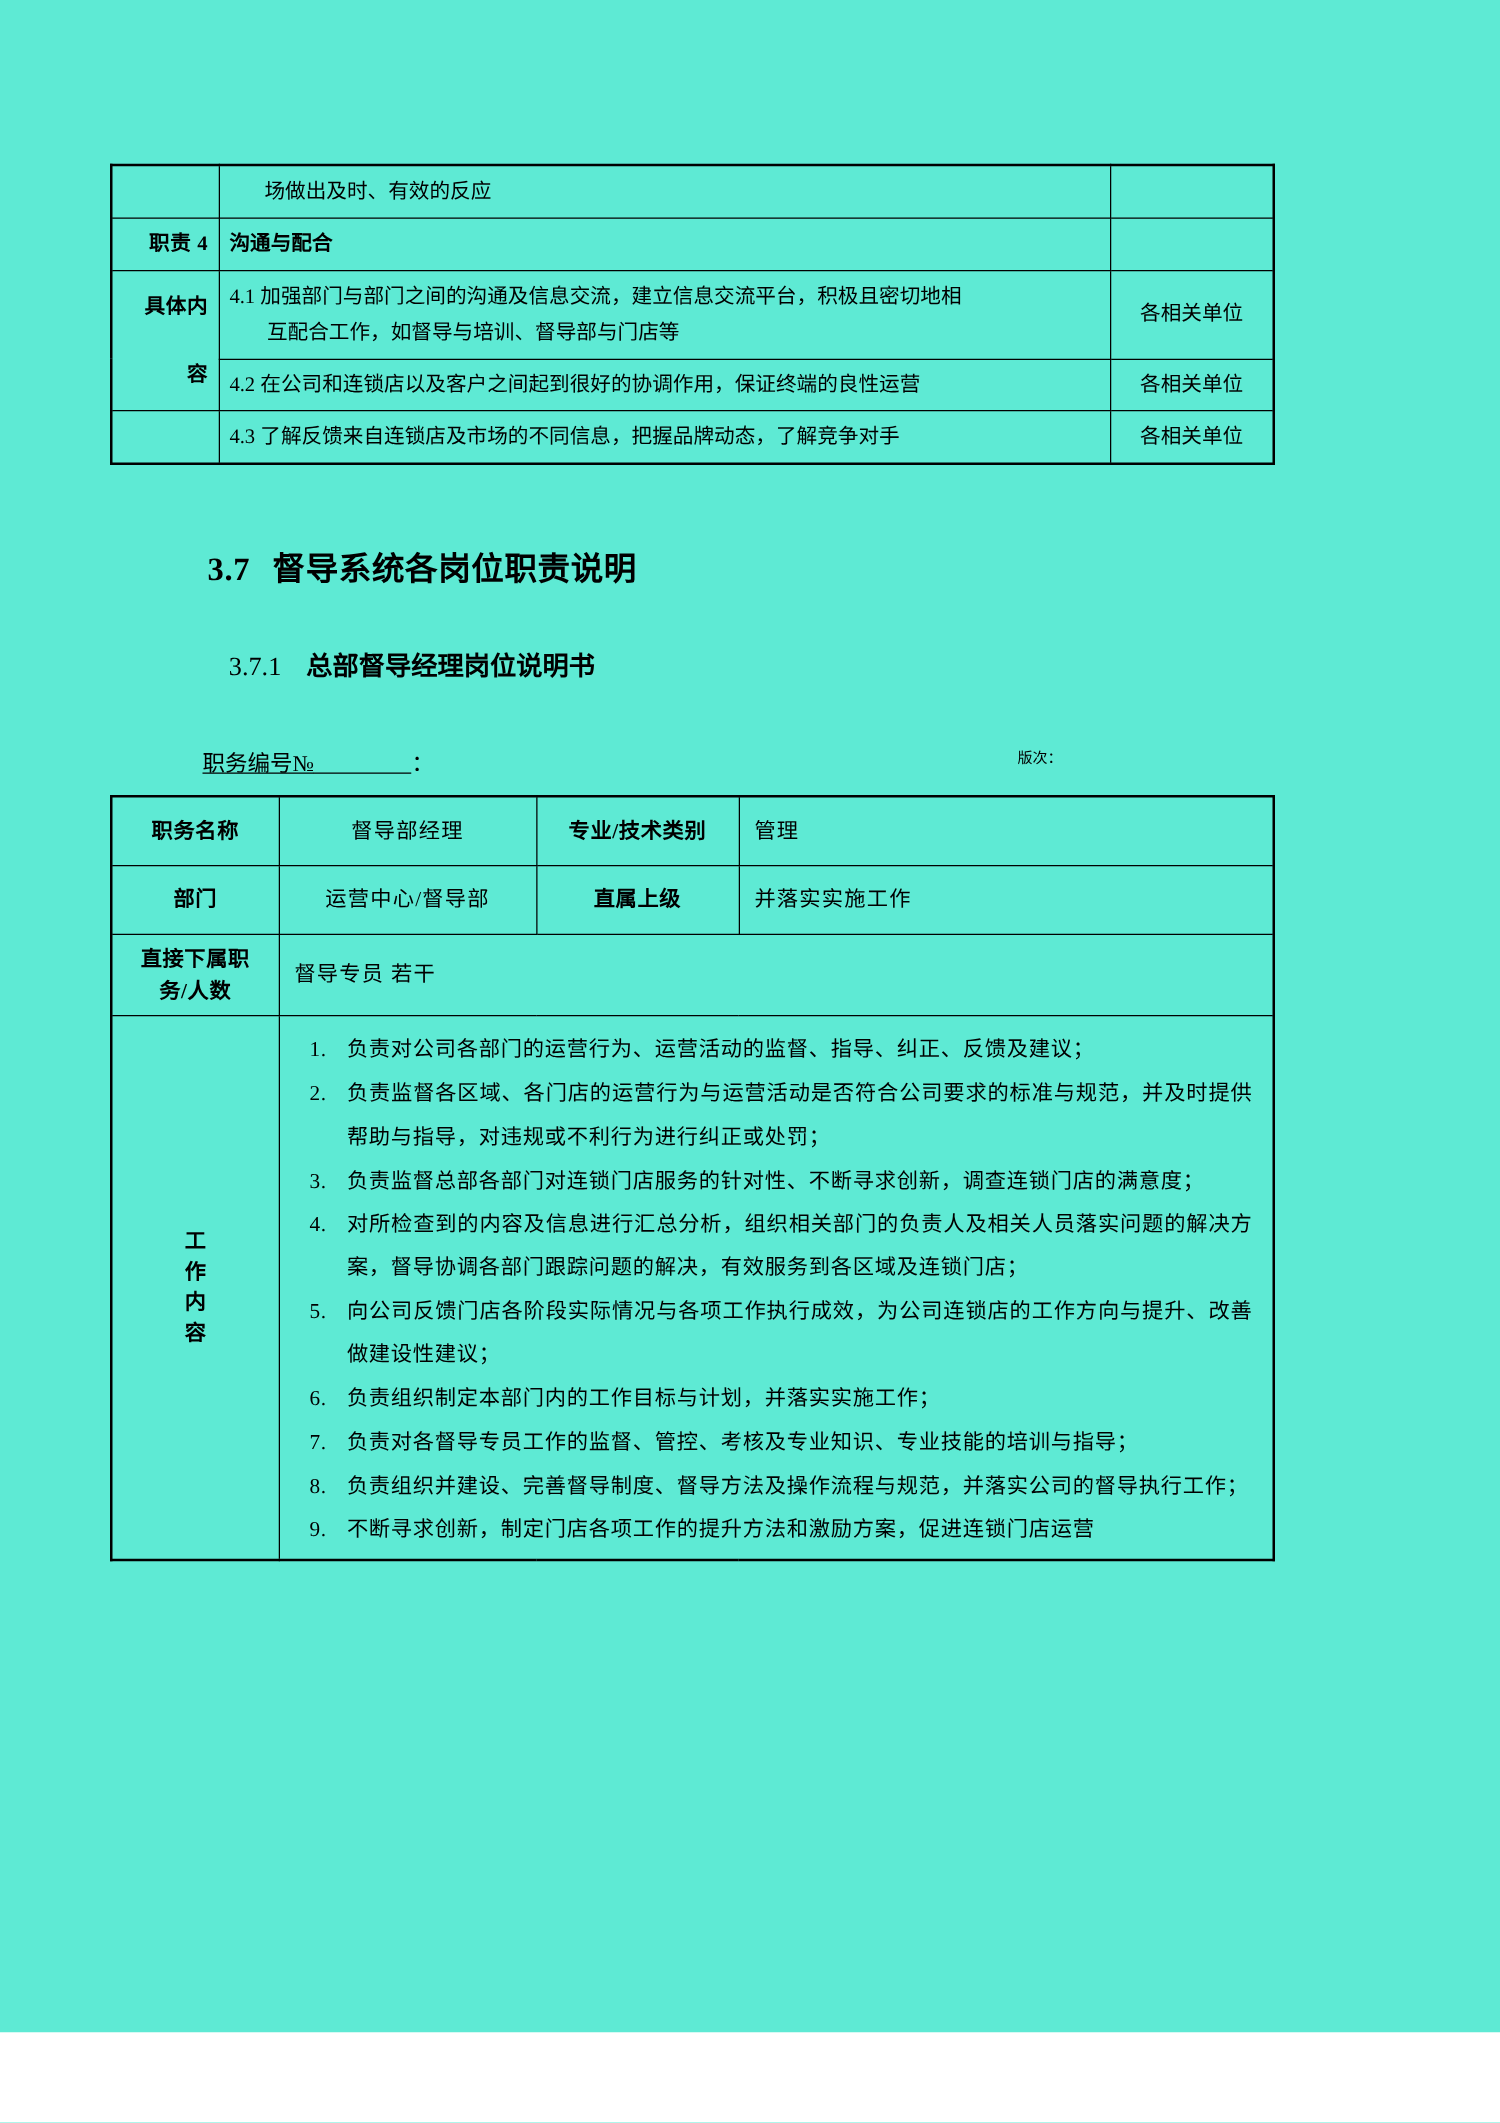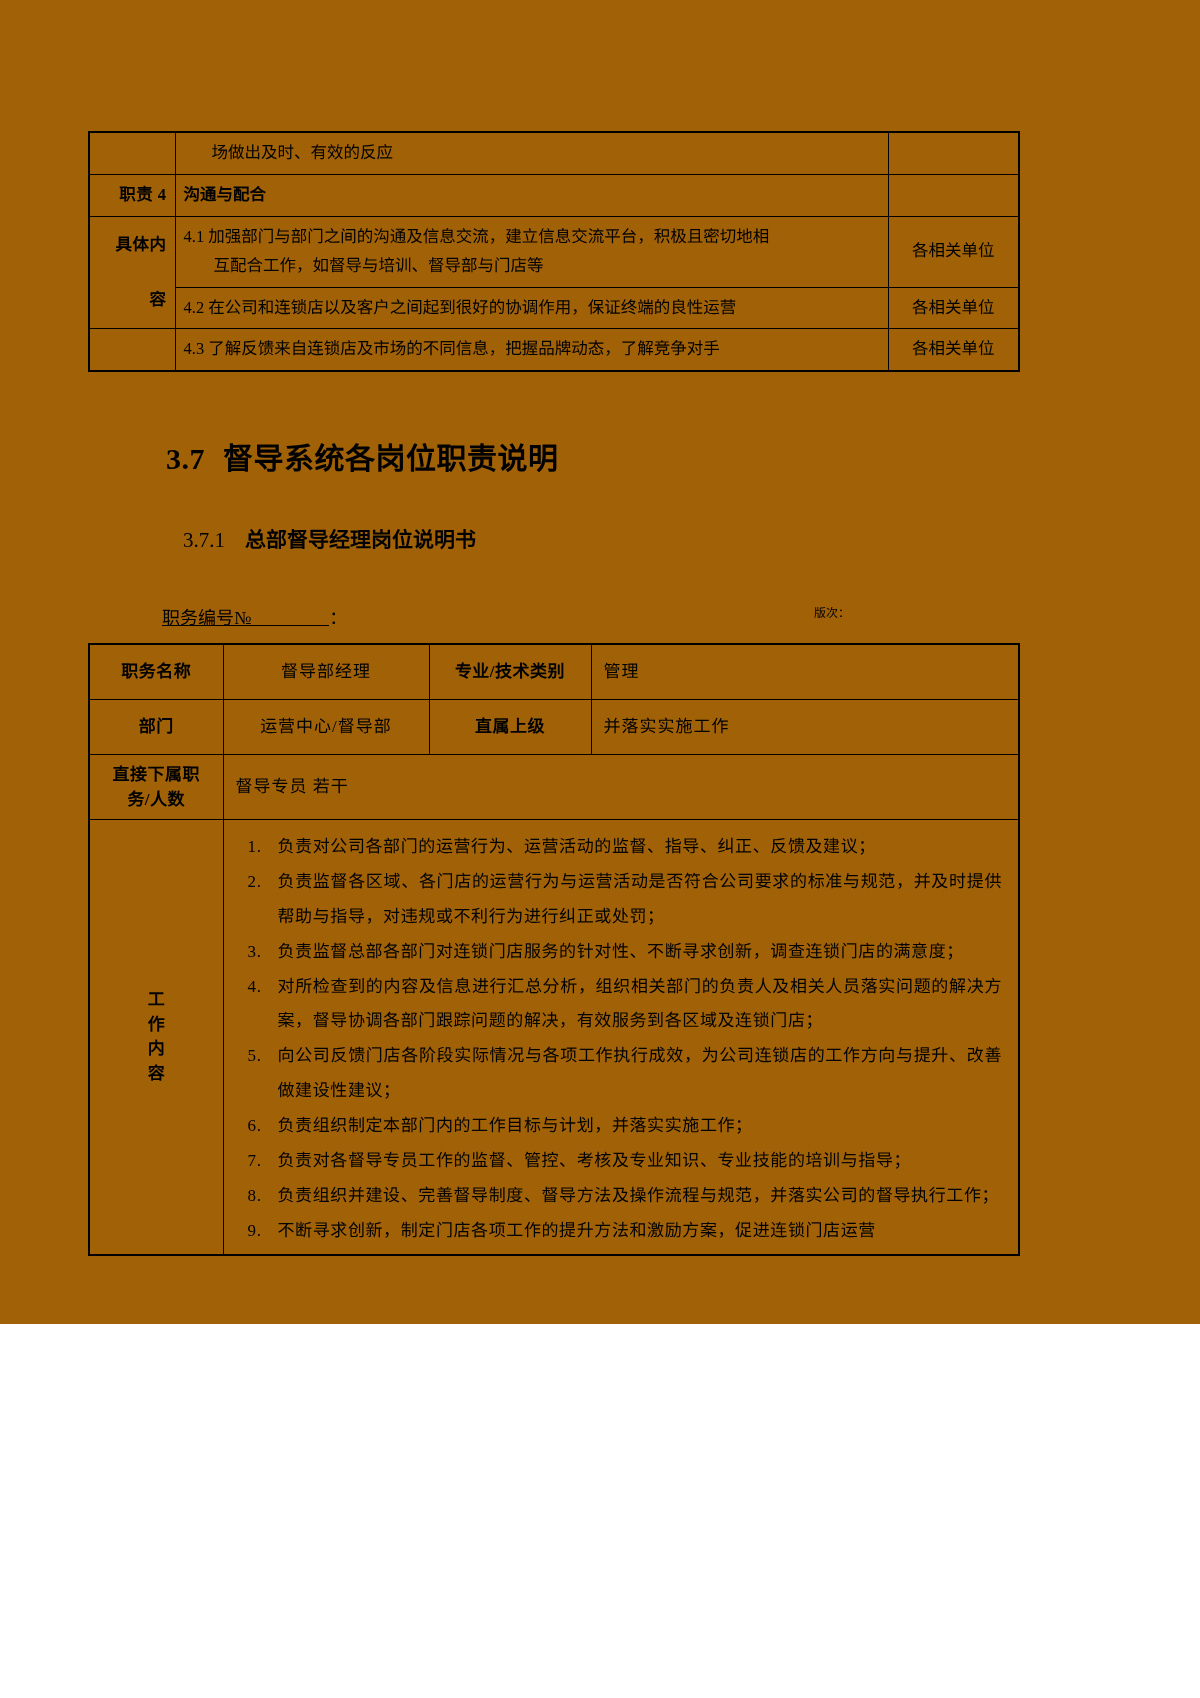--- a/index.html
+++ b/index.html
@@ -7,23 +7,23 @@
     padding: 0;
     background: #ffffff;
   }
   body {
     font-family: "Liberation Serif", "DejaVu Serif", serif;
     color: #000;
   }
   .page {
     position: relative;
     width: 1200px;
-    height: 1324px;
+    height: 1626px;
     margin: 0 auto;
-    background: #a16207;
+    background: #5eead4;
     box-sizing: border-box;
     overflow: hidden;
   }
   .content {
     position: absolute;
     left: 88px;
     top: 0;
     width: 930px;
   }
 
@@ -64,21 +64,21 @@
     display: block;
     text-indent: 0;
   }
   .hang .l2 { display: block; padding-left: 30px; }
 
   
   .h-3-7 {
     margin: 0;
     padding-top: 62px;
     padding-left: 78px;
-    font-size: 30px;
+    font-size: 26px;
     font-weight: bold;
     font-family: "Liberation Sans", "DejaVu Sans", sans-serif;
     letter-spacing: 0.5px;
   }
   .h-3-7 .num { font-family: "Liberation Serif", serif; }
   .h-3-7 .txt { margin-left: 18px; }
 
   .h-3-7-1 {
     margin: 0;
     padding-top: 45px;

